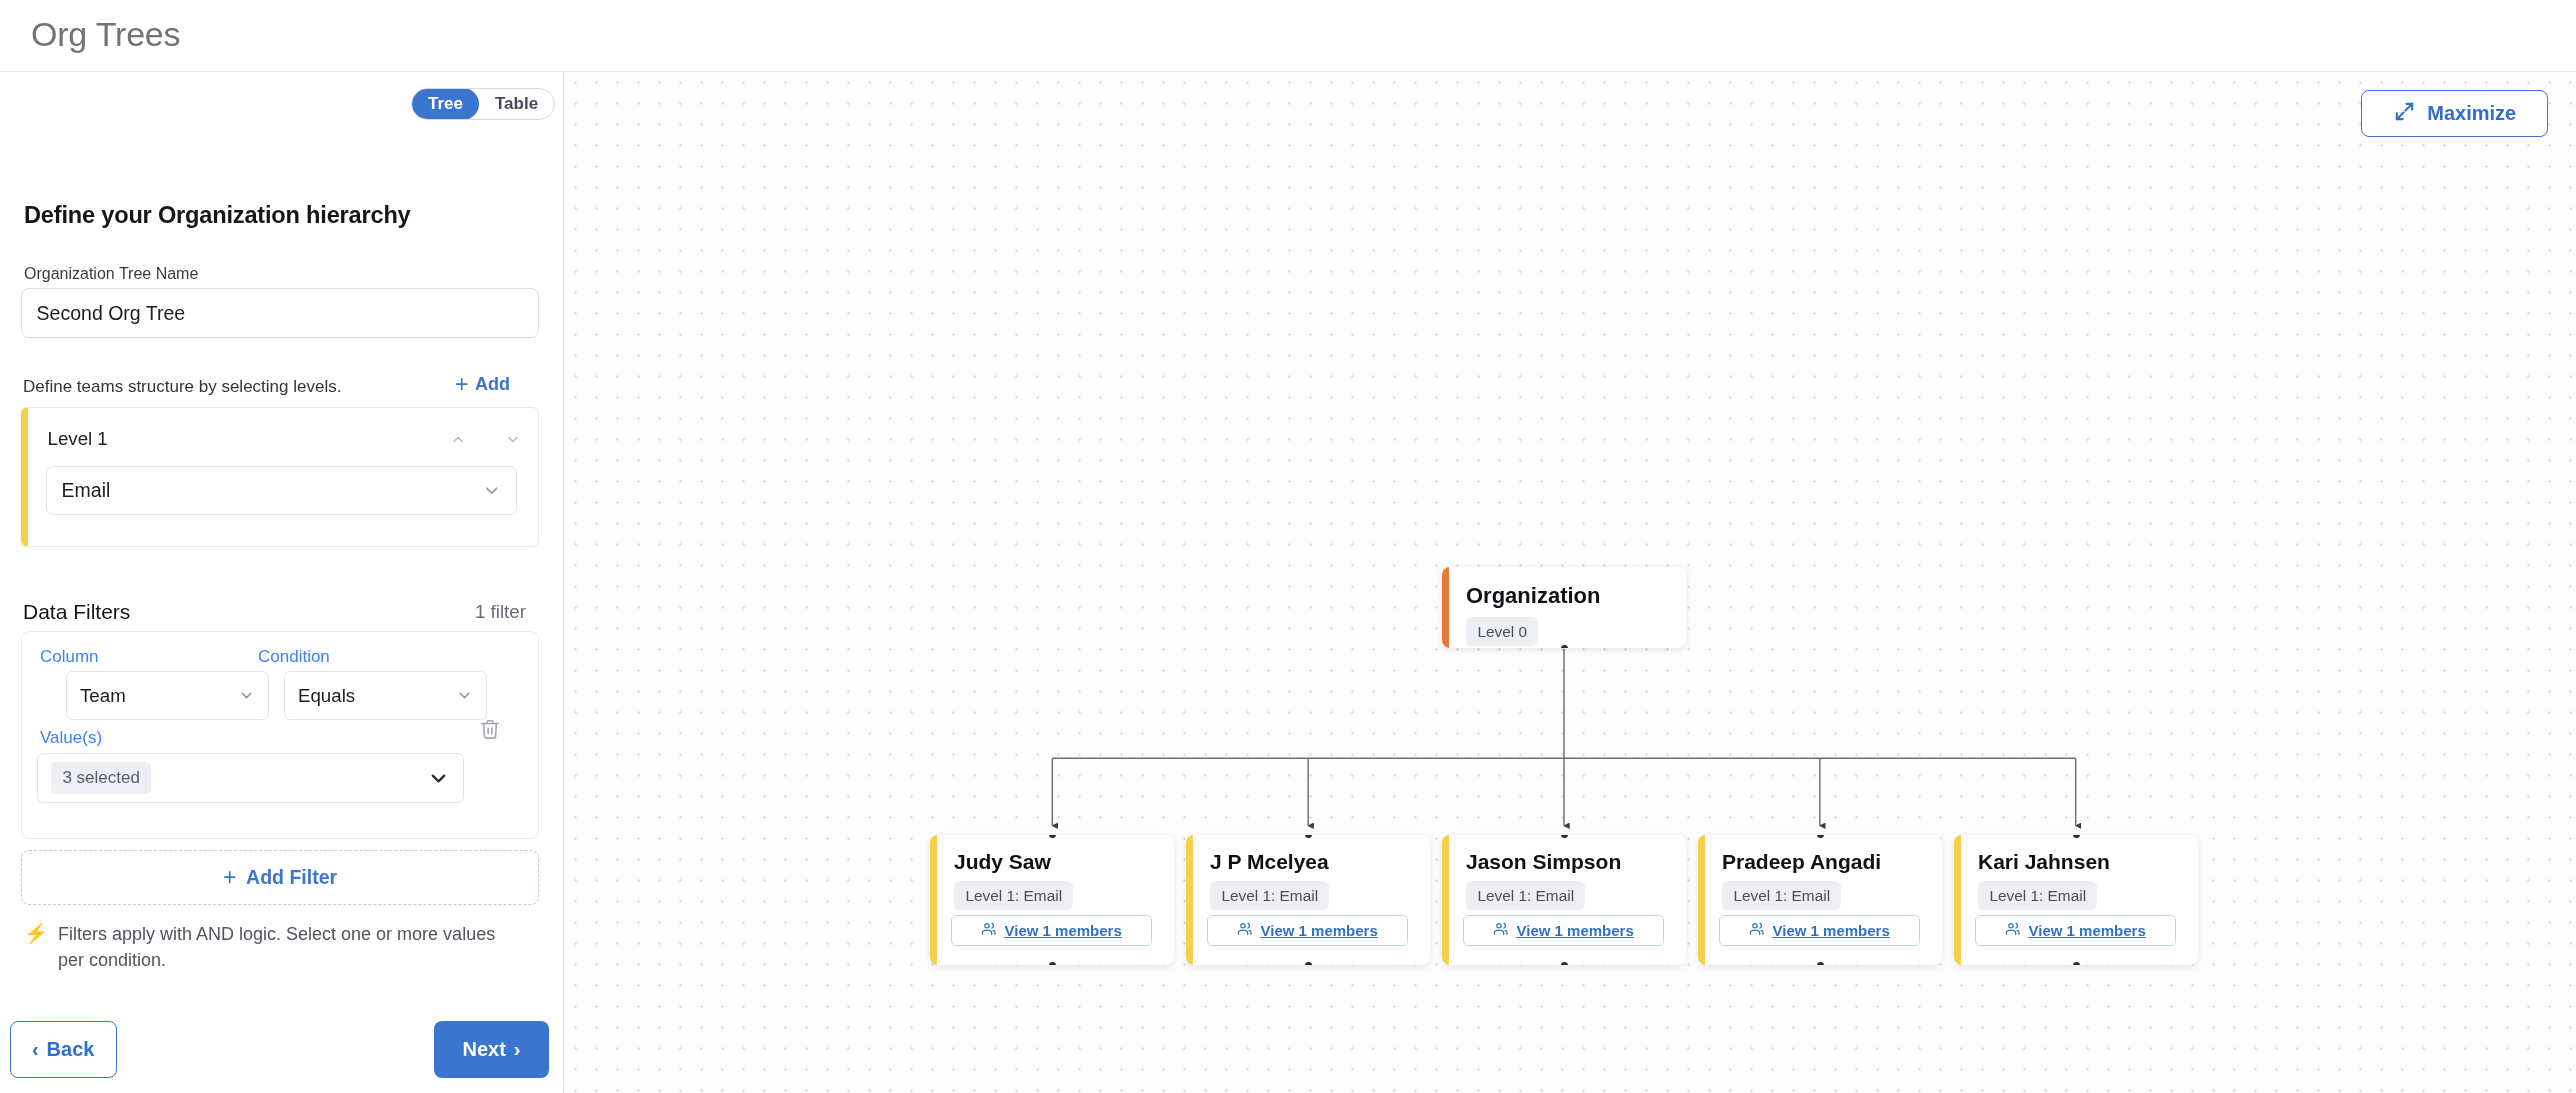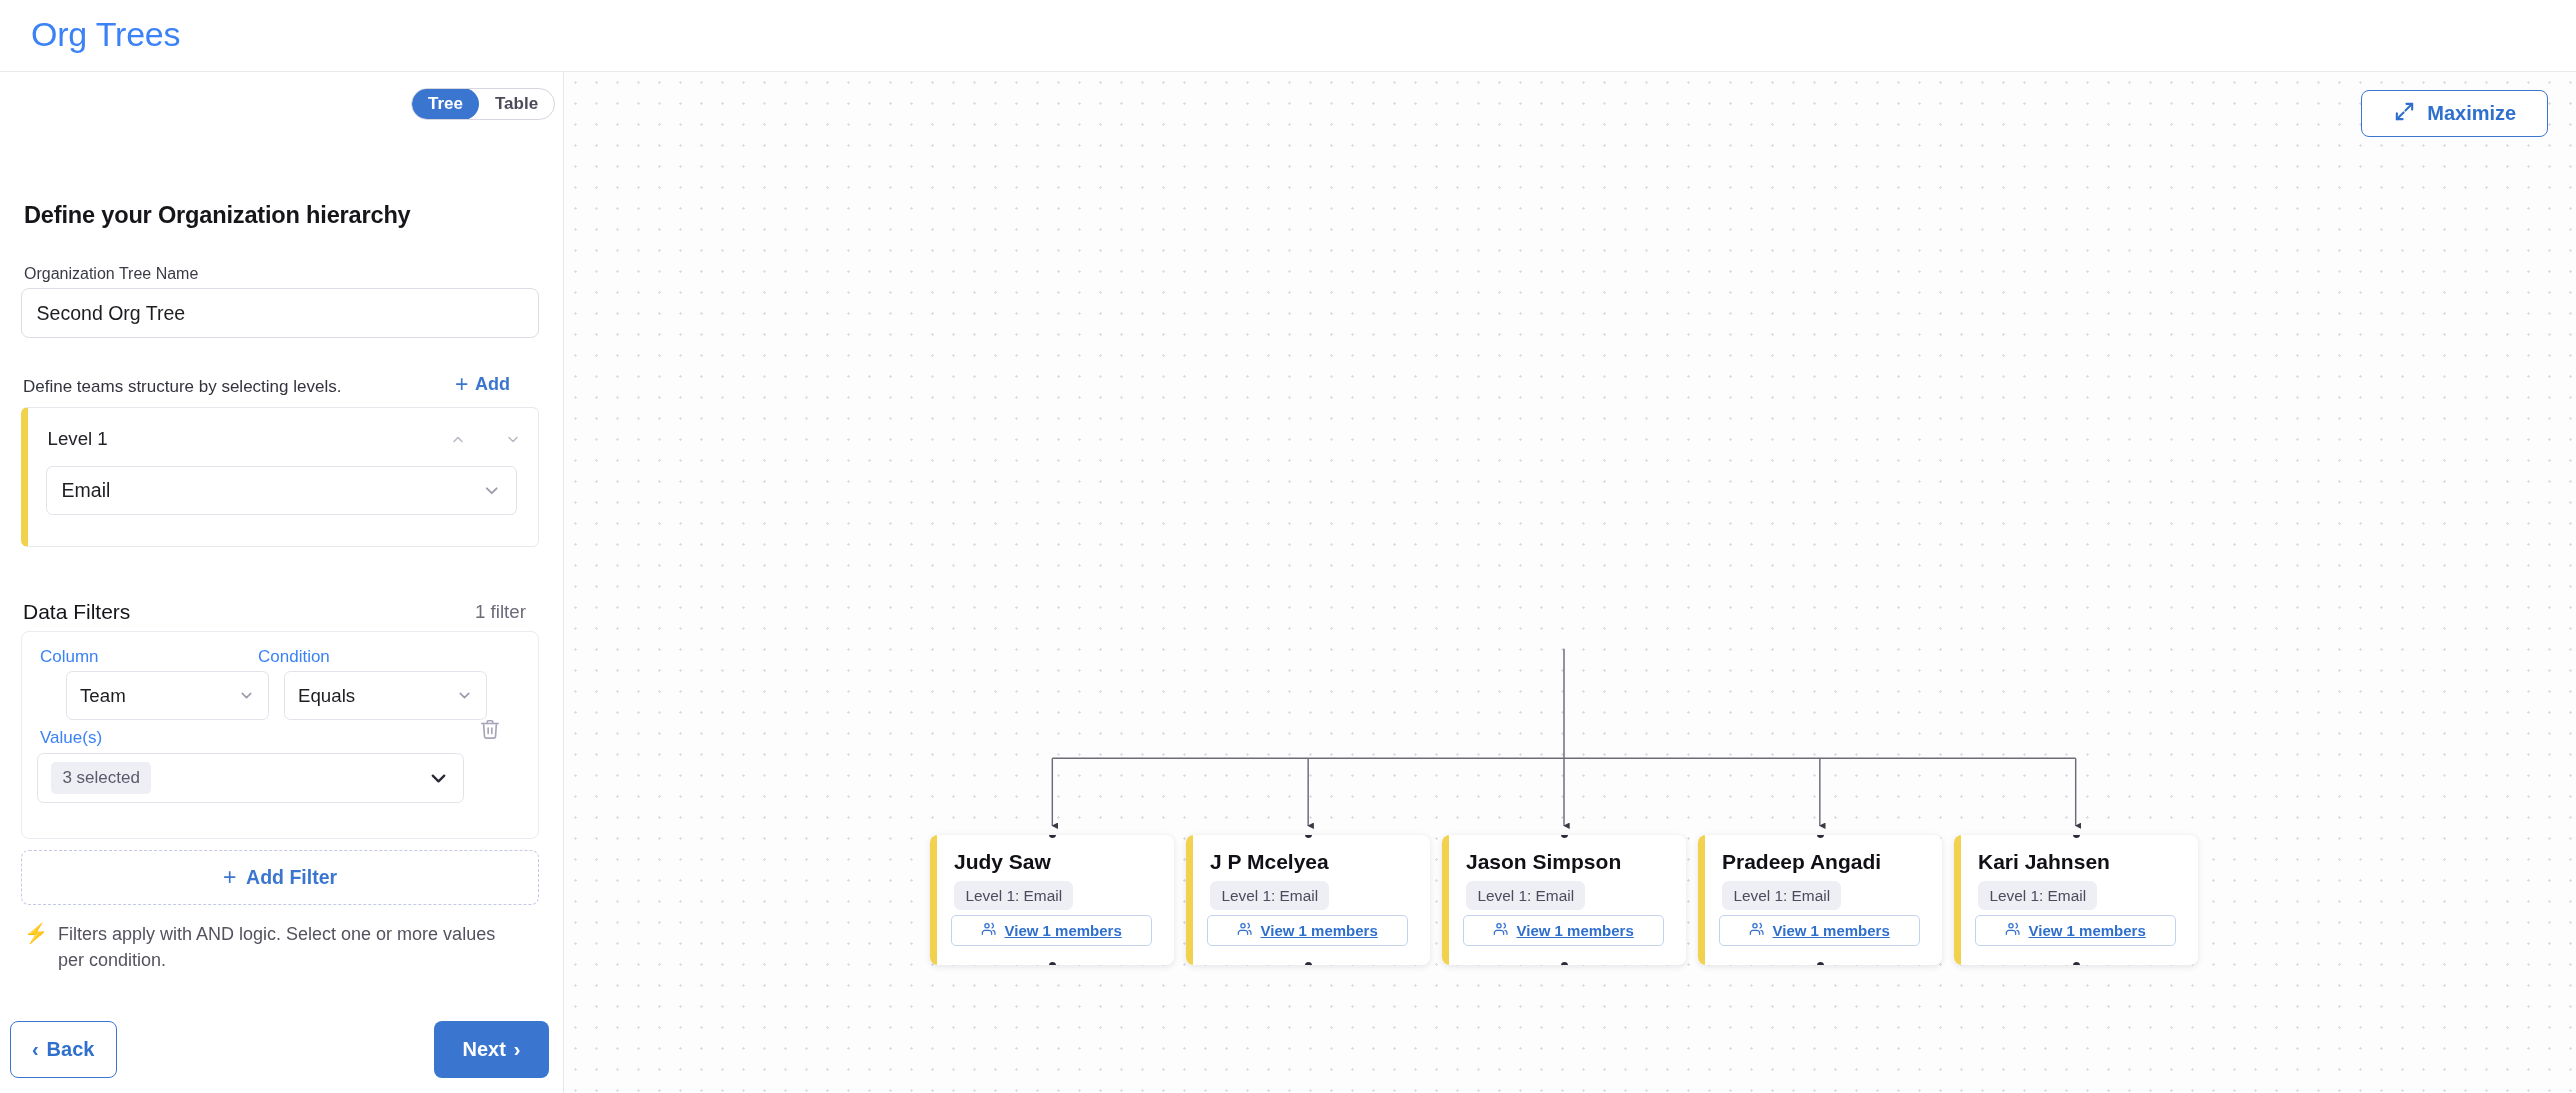--- a/index.html
+++ b/index.html
@@ -12,21 +12,21 @@
   }
   #app { position: relative; width: 2576px; height: 1093px; background: #fff; }
 
   
   #topbar {
     position: absolute; left: 0; top: 0; width: 2576px; height: 72px;
     background: #ffffff; border-bottom: 1.6px solid #e9e9ee;
   }
   #page-title {
     position: absolute; left: 31px; top: 14.6px;
-    font-size: 34px; font-weight: 400; color: #3b82f6; letter-spacing: -0.2px;
+    font-size: 34px; font-weight: 400; color: #737373; letter-spacing: -0.2px;
   }
 
   
   #sidebar {
     position: absolute; left: 0; top: 72px; width: 564px; height: 1021px;
     background: #ffffff; border-right: 1.6px solid #e6e6ec;
     padding: 0 24px;
   }
   .toggle-wrap { position: absolute; left: 411px; top: 16px; }
   .seg {
@@ -366,20 +366,26 @@
         <path d="M1230,710 L1230,845"></path>
         <path d="M600,845 L1860,845"></path>
         <path d="M600,845 L600,928" marker-end="url(#arw)"></path>
         <path d="M915,845 L915,928" marker-end="url(#arw)"></path>
         <path d="M1230,845 L1230,928" marker-end="url(#arw)"></path>
         <path d="M1545,845 L1545,928" marker-end="url(#arw)"></path>
         <path d="M1860,845 L1860,928" marker-end="url(#arw)"></path>
       </g>
     </svg>
 
+    <div class="node" id="node-root">
+      <div class="accent" style="background:#ee7833"></div>
+      <div class="node-title">Organization</div>
+      <div class="node-badge">Level 0</div>
+      <div class="port" style="left:119px; bottom:-4px;"></div>
+    </div>
 
     <div class="node child-node" style="left:365px;">
       <div class="accent" style="background:#f2d24c"></div>
       <div class="node-title">Judy Saw</div>
       <div class="node-badge">Level 1: Email</div>
       <button class="members-btn">
         <span>
           <svg width="16" height="16" viewBox="0 0 24 24" fill="none" stroke="#2f6fcd" stroke-width="1.9" stroke-linecap="round" stroke-linejoin="round">
             <path d="M16 20v-2a4 4 0 0 0-4-4H6a4 4 0 0 0-4 4v2"></path>
             <circle cx="9" cy="7" r="3.2"></circle>

